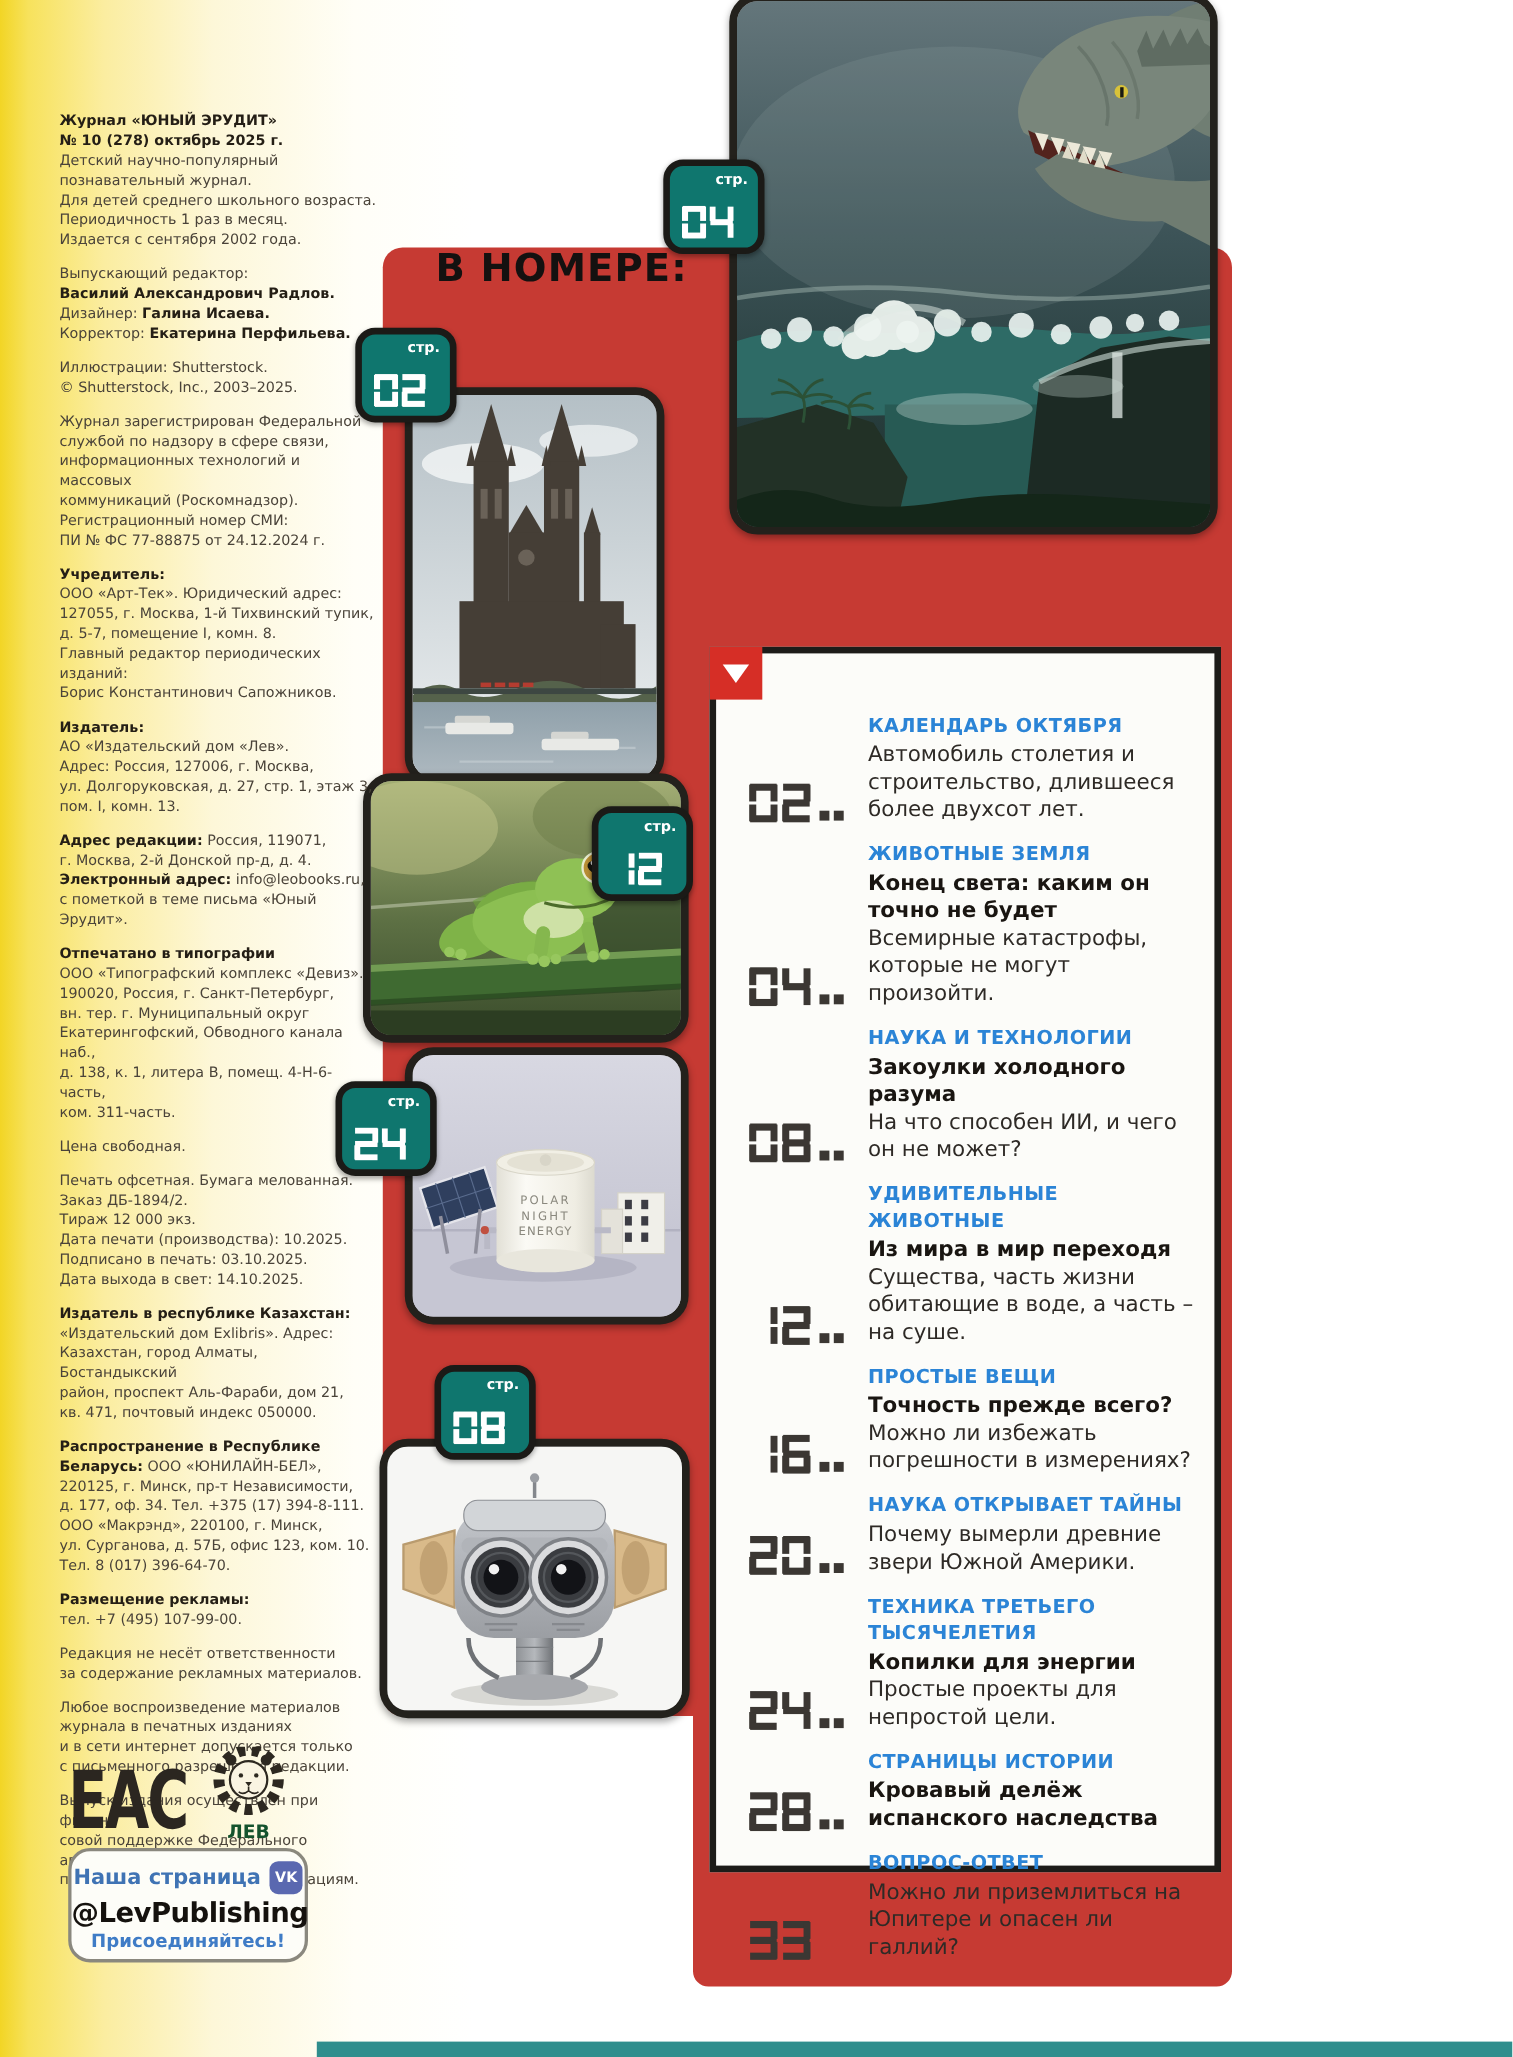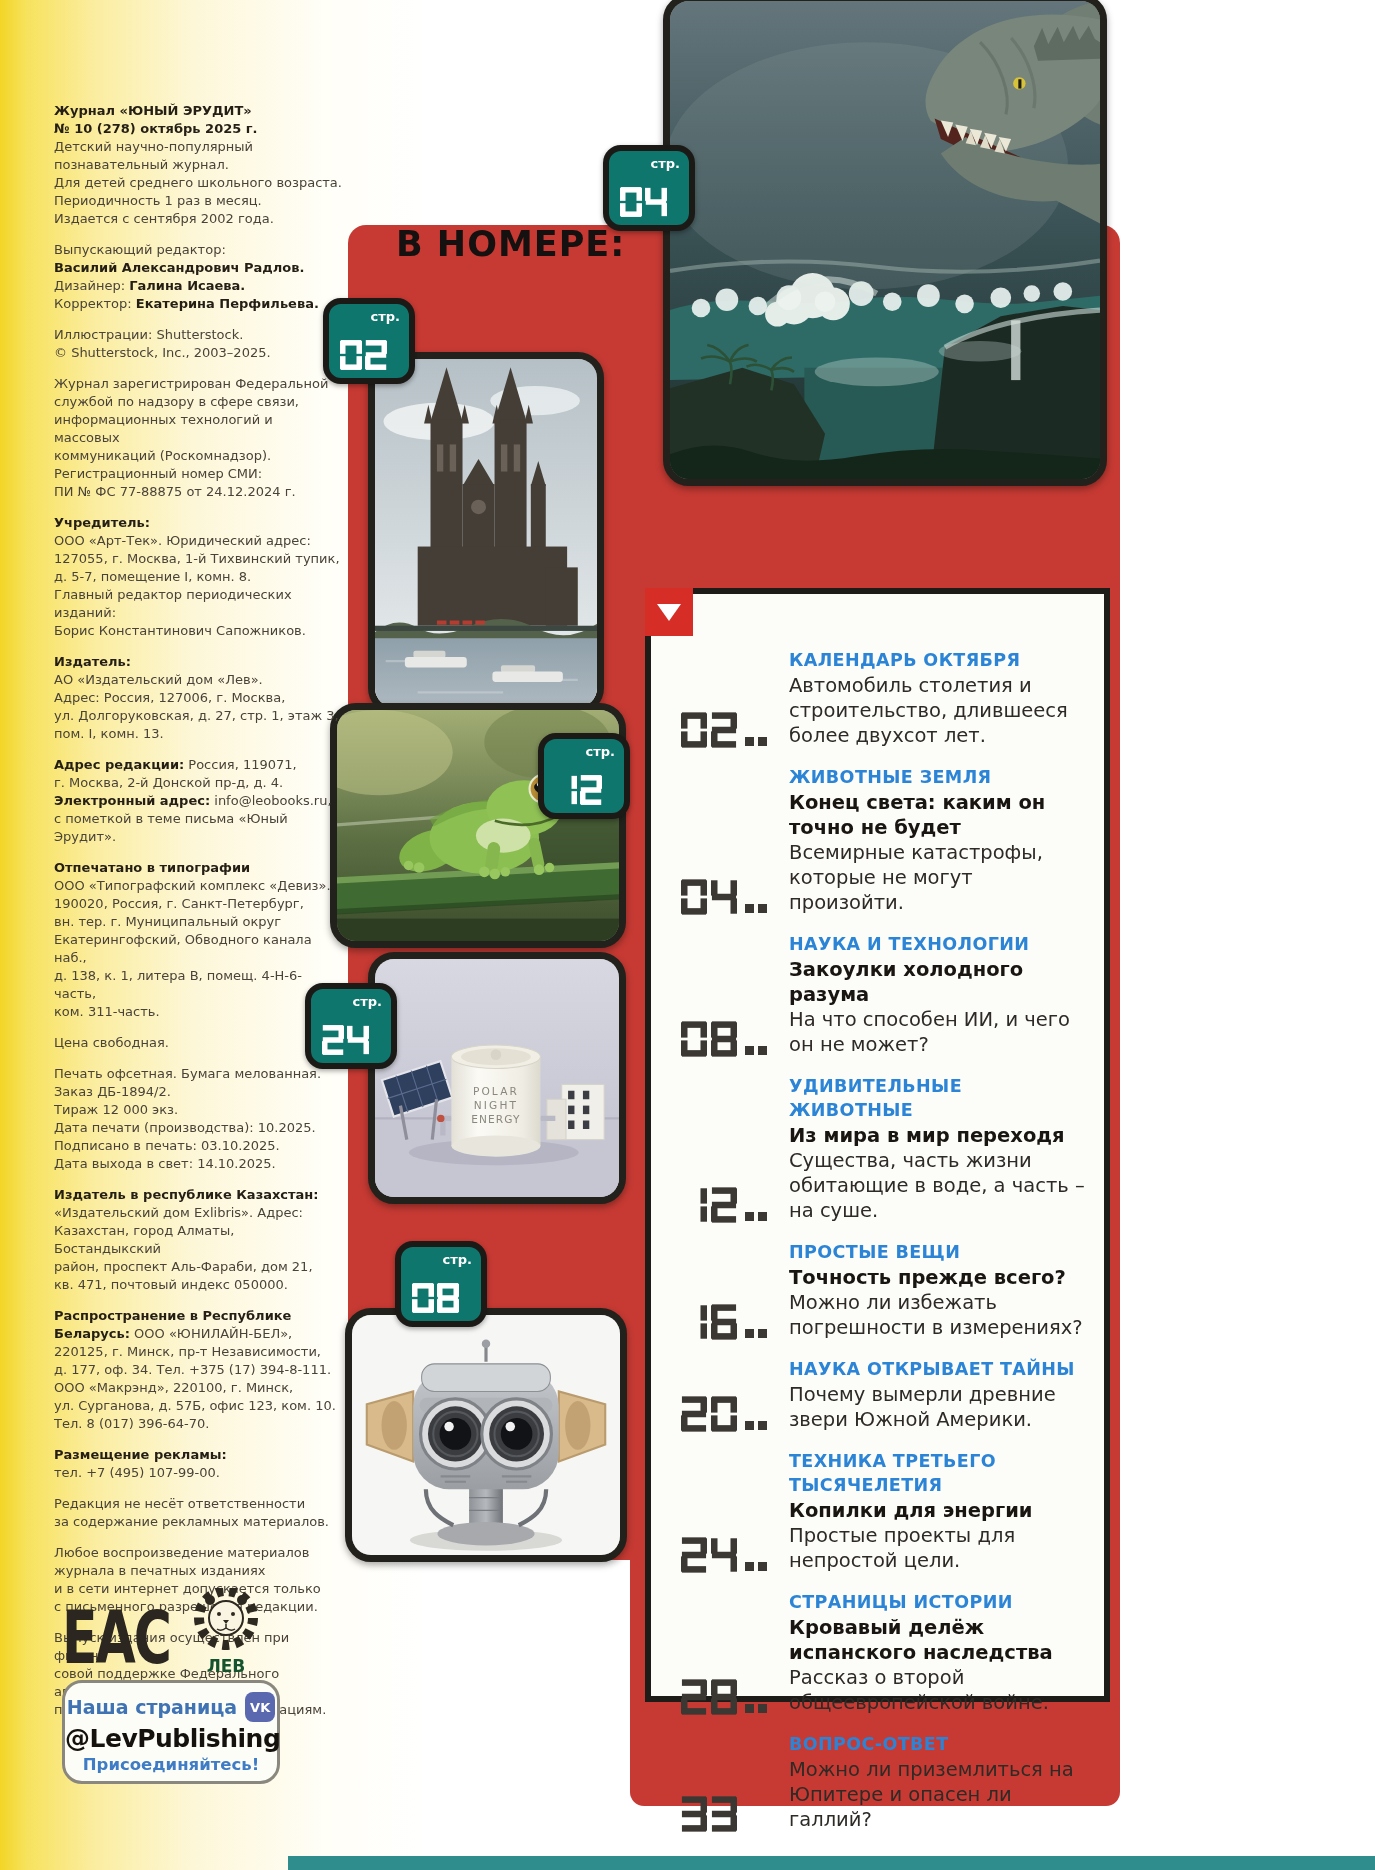--- a/index.html
+++ b/index.html
@@ -652,21 +652,20 @@
             <rect x="0" y="41" width="14" height="33" fill="currentColor"></rect>
             <rect x="0" y="2" width="14" height="33" fill="currentColor"></rect>
             <rect x="2" y="31" width="52" height="14" fill="currentColor"></rect>
           </svg>
           <span class="lcd-dot"></span>
           <span class="lcd-dot"></span>
         </div>
         <div class="toc-text">
           <div class="toc-rubric">СТРАНИЦЫ ИСТОРИИ</div>
           <div class="toc-headline">Кровавый делёж испанского наследства</div>
-          <div class="toc-desc">Рассказ о второй общеевропейской войне.</div>
         </div>
       </div>
       <div class="toc-row">
         <div class="toc-num">
           <svg viewBox="0 0 56 76" class="lcd-d">
             <rect x="2" y="0" width="52" height="14" fill="currentColor"></rect>
             <rect x="42" y="2" width="14" height="33" fill="currentColor"></rect>
             <rect x="2" y="31" width="52" height="14" fill="currentColor"></rect>
             <rect x="42" y="41" width="14" height="33" fill="currentColor"></rect>
             <rect x="2" y="62" width="52" height="14" fill="currentColor"></rect>

